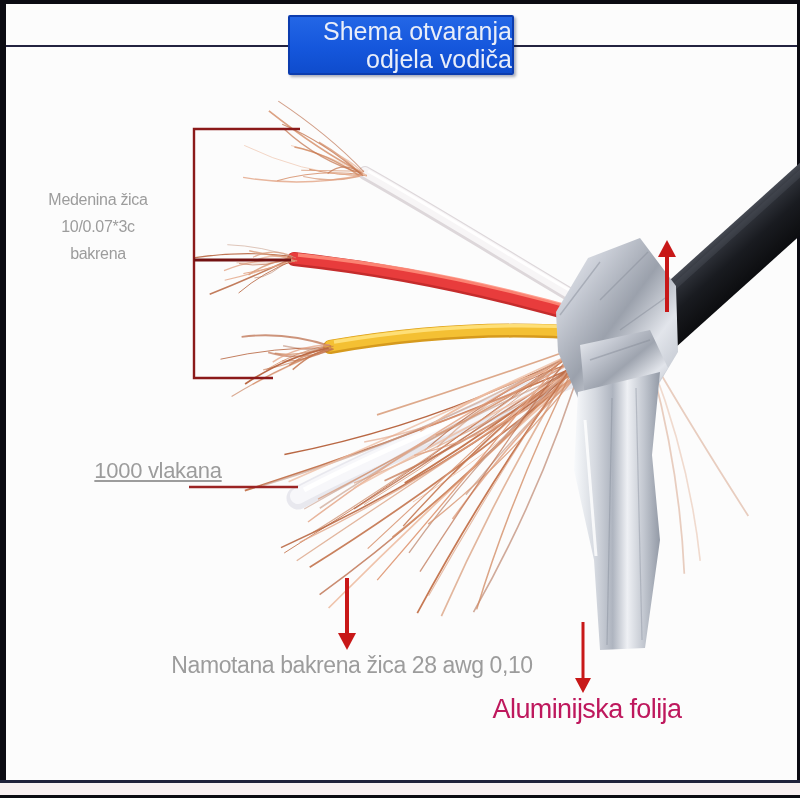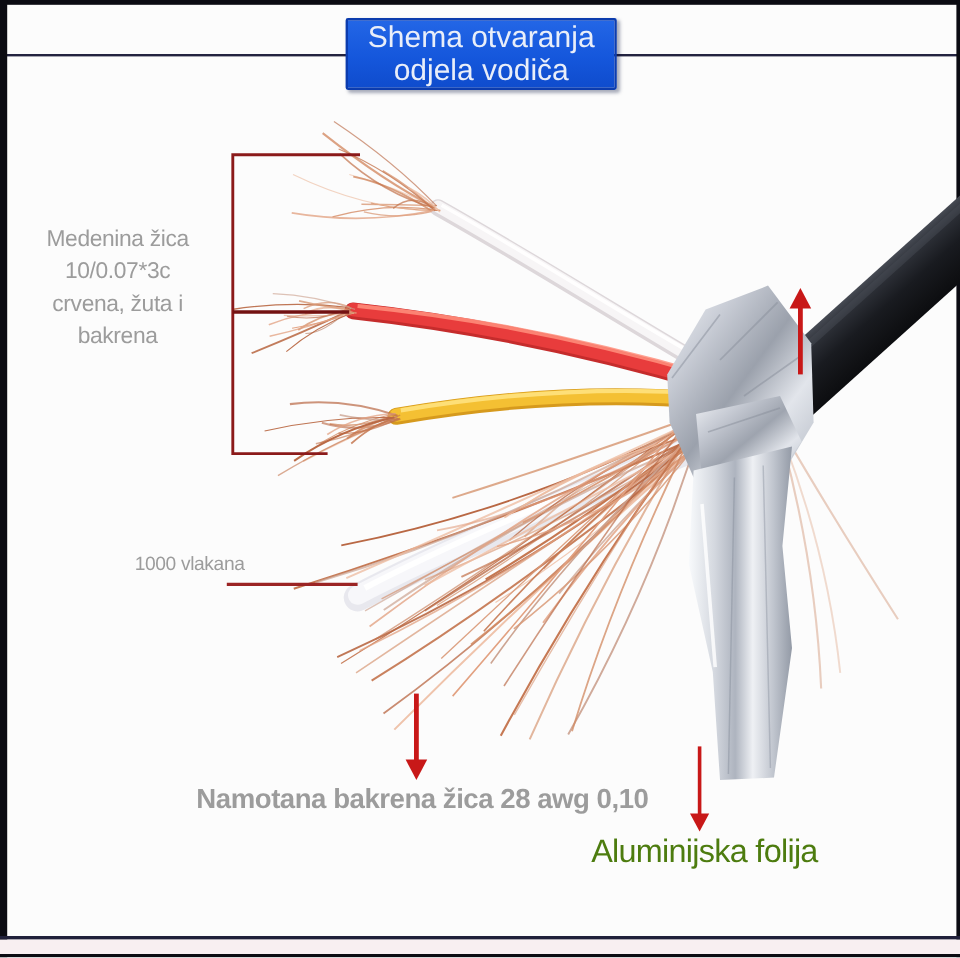--- a/index.html
+++ b/index.html
@@ -13,30 +13,30 @@
   .frame-right{position:absolute;right:0;top:0;width:3px;height:798px;background:#0b0b12;}
   .bottom-line{position:absolute;left:0;top:780px;width:800px;height:3px;background:#20203a;}
   .bottom-strip{position:absolute;left:0;top:783px;width:800px;height:12px;background:#f8eff1;}
   .frame-bottom{position:absolute;left:0;top:795px;width:800px;height:3px;background:#0b0b12;}
   
   .hline{position:absolute;left:0;top:45px;width:800px;height:2px;background:#232340;}
   .title-box{
     position:absolute;left:288px;top:15px;width:222px;height:56px;
     background:linear-gradient(180deg,#2366e6 0%,#1557dc 55%,#0f4ccd 100%);
     border:2px solid #0c3cae;border-radius:2px;
-    display:flex;flex-direction:column;align-items:center;justify-content:center;
+    display:flex;flex-direction:column;align-items:flex-end;justify-content:center;
     color:#e9eef9;font-size:25px;line-height:28px;text-align:center;z-index:5;
     box-shadow:2px 2px 3px rgba(10,20,60,.35);
   }
   
   .lbl{position:absolute;color:#9c9c9c;text-align:center;letter-spacing:-0.3px;z-index:4;}
-  .lbl-copper{left:8px;top:186px;width:180px;font-size:19px;line-height:27px;}
-  .lbl-nylon{left:68px;top:458px;width:180px;font-size:16px;line-height:25px;}
-  .lbl-winding{left:152px;top:652px;width:400px;font-size:23px;letter-spacing:-0.4px;font-weight:bold;}
-  .lbl-foil{left:472px;top:694px;width:230px;font-size:27px;letter-spacing:-0.6px;color:#4d7c0f;}
+  .lbl-copper{left:8px;top:186px;width:180px;font-size:16px;line-height:27px;}
+  .lbl-nylon{left:68px;top:458px;width:180px;font-size:22px;line-height:25px;text-decoration:underline;}
+  .lbl-winding{left:152px;top:652px;width:400px;font-size:23px;letter-spacing:-0.4px;}
+  .lbl-foil{left:472px;top:694px;width:230px;font-size:27px;letter-spacing:-0.6px;color:#be185d;}
   svg.photo{position:absolute;left:0;top:0;z-index:2;}
 </style>
 </head>
 <body>
 
 <div class="canvas">
 
   <svg class="photo" width="800" height="798" viewBox="0 0 800 798">
     <defs>
       <linearGradient id="cableBody" x1="0" y1="0" x2="0" y2="1">
@@ -218,21 +218,20 @@
 
   <div class="hline"></div>
   <div class="title-box">
     <div>Shema otvaranja</div>
     <div>odjela vodiča</div>
   </div>
 
   <div class="lbl lbl-copper">
     <div>Medenina žica</div>
     <div>10/0.07*3c</div>
-    <div>crvena, žuta i</div>
     <div>bakrena</div>
   </div>
   <div class="lbl lbl-nylon">
     <div>1000 vlakana</div>
   </div>
   <div class="lbl lbl-winding">Namotana bakrena žica 28 awg 0,10</div>
   <div class="lbl lbl-foil">Aluminijska folija</div>
 
   <div class="frame-top"></div>
   <div class="frame-left"></div>

